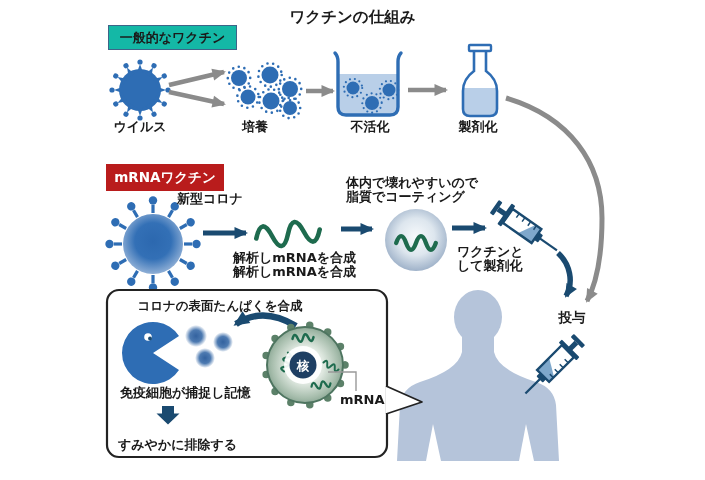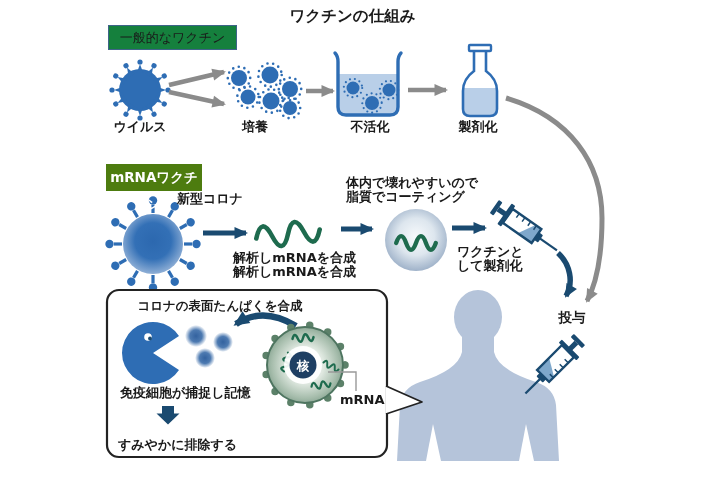--- a/index.html
+++ b/index.html
@@ -1,26 +1,26 @@
 <!DOCTYPE html>
 <html><head>
 <meta charset="utf-8">
 <style>
   html,body{margin:0;padding:0;background:#fff;}
   .canvas{position:relative;width:705px;height:480px;background:#ffffff;overflow:hidden;
           font-family:"DejaVu Sans",sans-serif;color:#1a1a1a;}
   .canvas svg{position:absolute;left:0;top:0;}
   .label{position:absolute;white-space:nowrap;line-height:1.12;font-size:13px;color:#1a1a1a;font-weight:bold;}
   .c{text-align:center;}
-  .title{font-size:15.5px;font-weight:bold;}
+  .title{font-size:15.5px;font-weight:bold;font-family:Liberation Serif, serif;}
   .small{font-size:10px;}
   .genbox{position:absolute;left:108px;top:25px;width:127px;height:23px;
-          border:1.5px solid #3e6488;background:#15803d;font-size:13px;font-weight:normal;
+          border:1.5px solid #3e6488;background:#14b8a6;font-size:13px;font-weight:bold;
           text-align:center;line-height:23px;}
-  .badge{position:absolute;left:106px;top:164px;width:96px;height:27px;background:#4d7c0f;
+  .badge{position:absolute;left:106px;top:164px;width:118px;height:27px;background:#b91c1c;
          color:#ffffff;font-size:13.5px;font-weight:bold;text-align:center;line-height:27px;}
 </style>
 </head>
 <body>
 
 <div class="canvas">
 
 <svg width="705" height="480" viewBox="0 0 705 480">
   <defs>
     <marker id="ah-gray" markerUnits="userSpaceOnUse" markerWidth="15" markerHeight="13" refX="12" refY="6.5" orient="auto">

